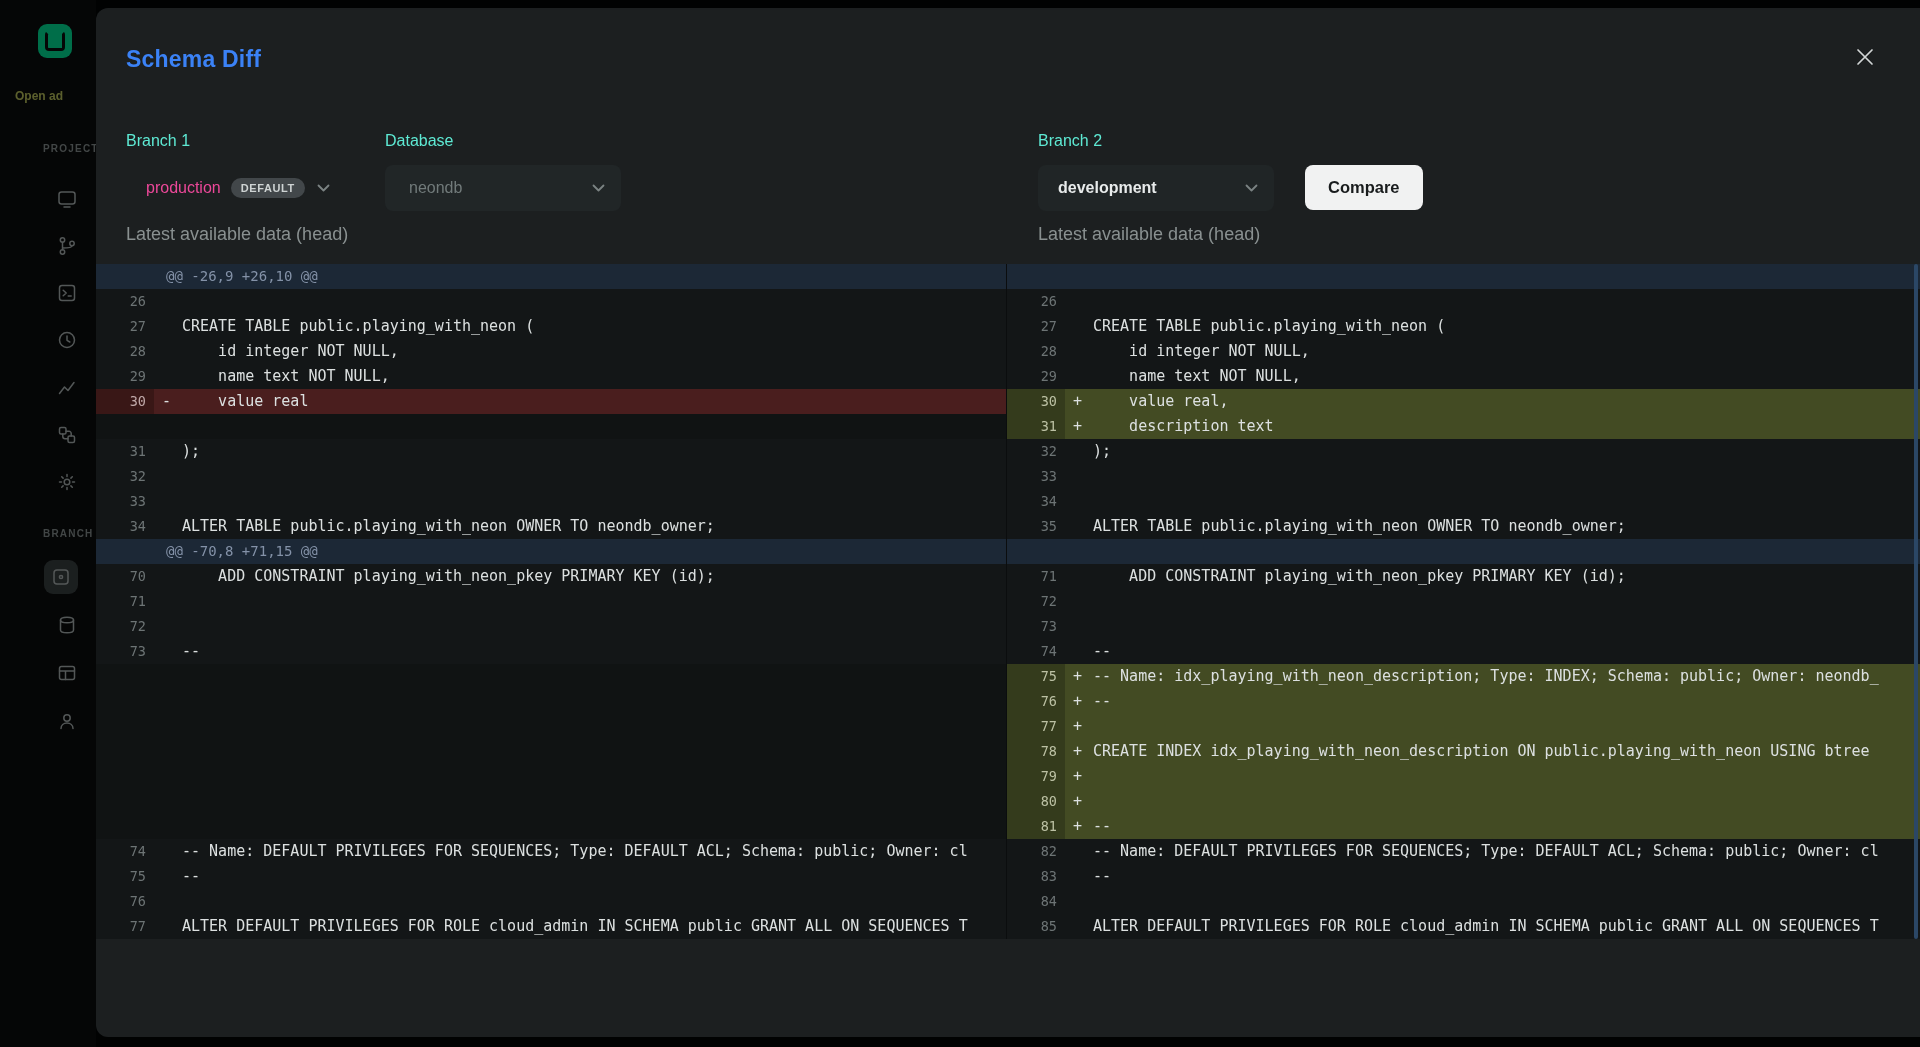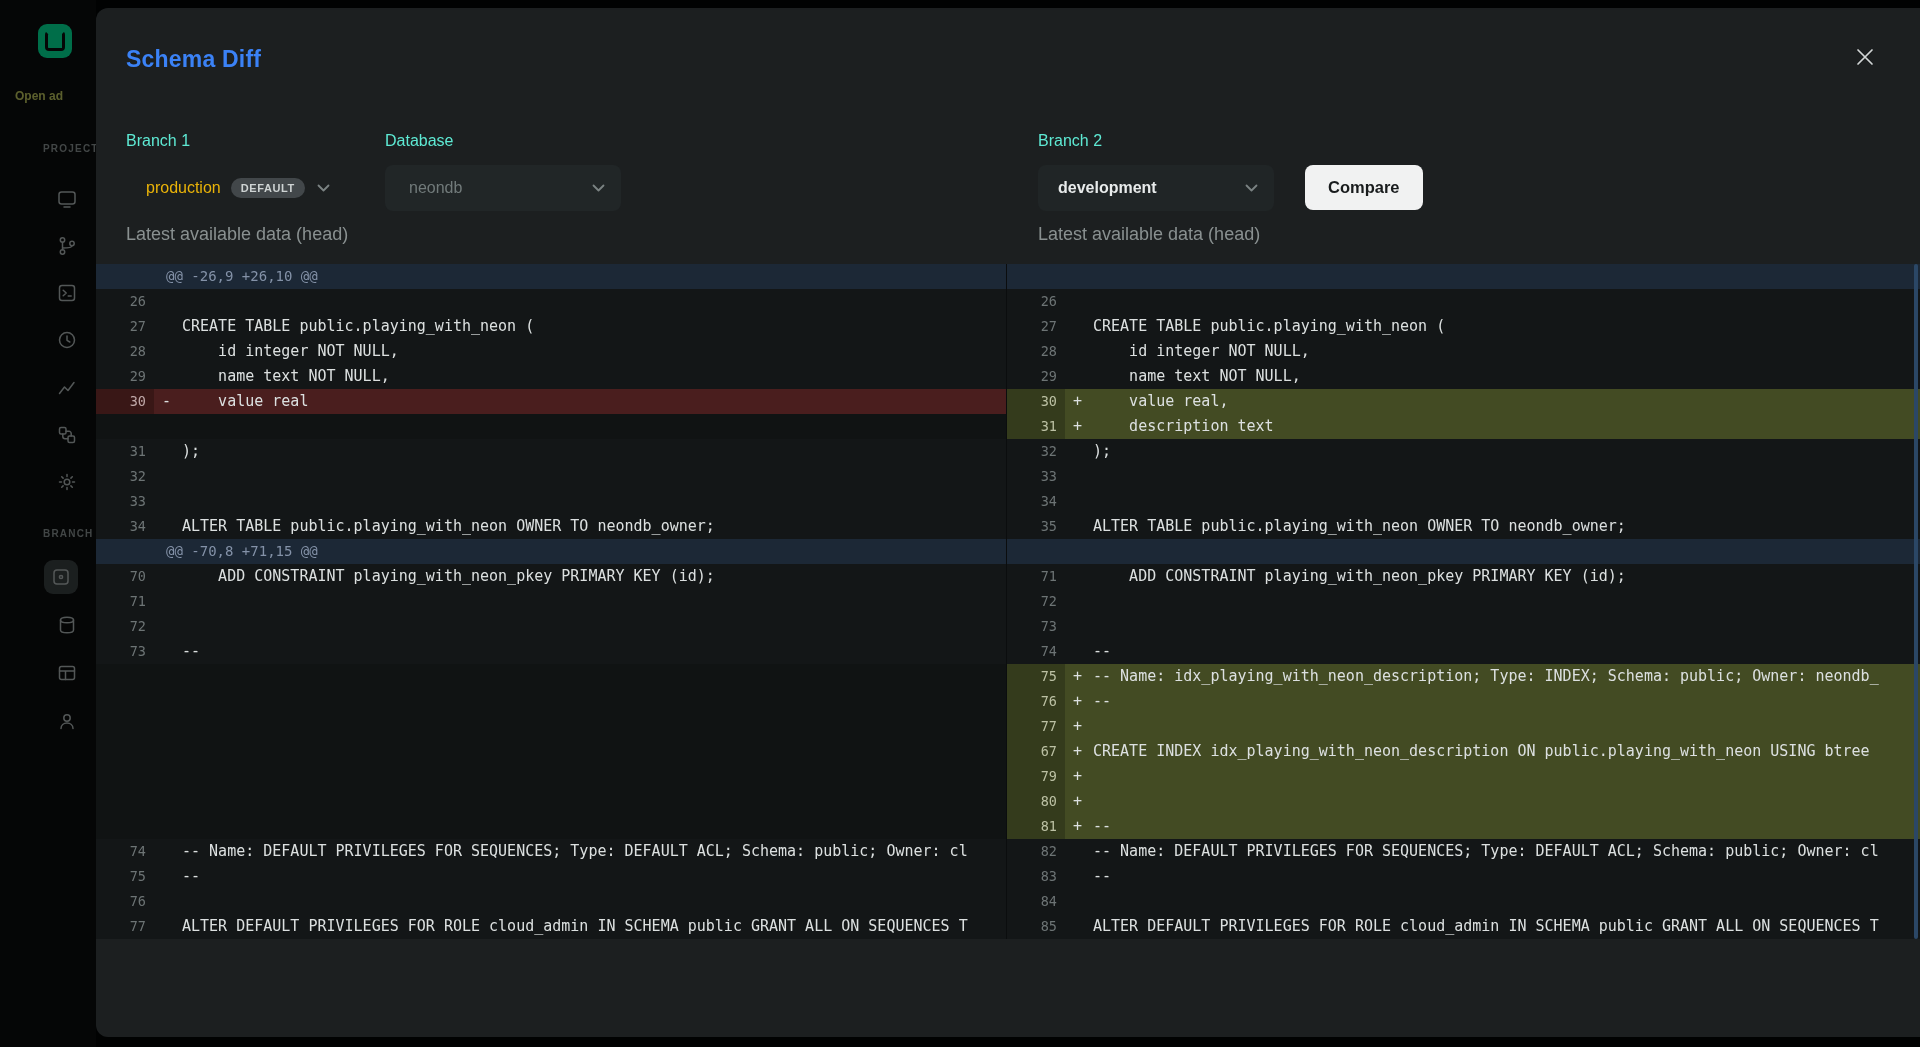--- a/index.html
+++ b/index.html
@@ -32,21 +32,21 @@
                display:flex; align-items:center; justify-content:center;
                background:none; border:none; cursor:pointer; border-radius:8px; }
   .close-btn svg { width:18px; height:18px; stroke:#d2d6d6; stroke-width:1.7; stroke-linecap:round; }
 
   
   .ctl-label { position:absolute; top:124px; font-size:16px; color:#5eead4; }
   .lbl-b1 { left:30px; } .lbl-db { left:289px; } .lbl-b2 { left:942px; }
   .select { position:absolute; top:157px; height:46px; display:flex; align-items:center;
             cursor:pointer; }
   .ghost-select { left:30px; padding:0 12px 0 20px; gap:10px; }
-  .ghost-select .val { font-size:16px; color:#eab308; }
+  .ghost-select .val { font-size:16px; color:#ec4899; }
   .badge { background:#42474a; color:#ced3d3; font-size:11px; font-weight:700;
            letter-spacing:.6px; padding:4px 10px; border-radius:999px; }
   .db-select { left:289px; width:236px; background:#212627; border-radius:8px;
                padding:0 16px 0 24px; justify-content:space-between; }
   .db-select .val { font-size:16px; color:#717a7a; }
   .b2-select { left:942px; width:236px; background:#202526; border-radius:8px;
                padding:0 16px 0 20px; justify-content:space-between; }
   .b2-select .val { font-size:16px; font-weight:600; color:#e8ebeb; }
   .chev svg { width:13px; height:9px; stroke:#7b8383; stroke-width:1.8; fill:none;
               stroke-linecap:round; stroke-linejoin:round; display:block; }
@@ -424,21 +424,21 @@
           <span class="code"></span>
         </div>
       </div>
       <div class="drow">
         <div class="cell left k-fill">
           <span class="ln"></span>
           <span class="pfx"></span>
           <span class="code"></span>
         </div>
         <div class="cell right k-add">
-          <span class="ln">67</span>
+          <span class="ln">78</span>
           <span class="pfx">+</span>
           <span class="code">CREATE INDEX idx_playing_with_neon_description ON public.playing_with_neon USING btree </span>
         </div>
       </div>
       <div class="drow">
         <div class="cell left k-fill">
           <span class="ln"></span>
           <span class="pfx"></span>
           <span class="code"></span>
         </div>

